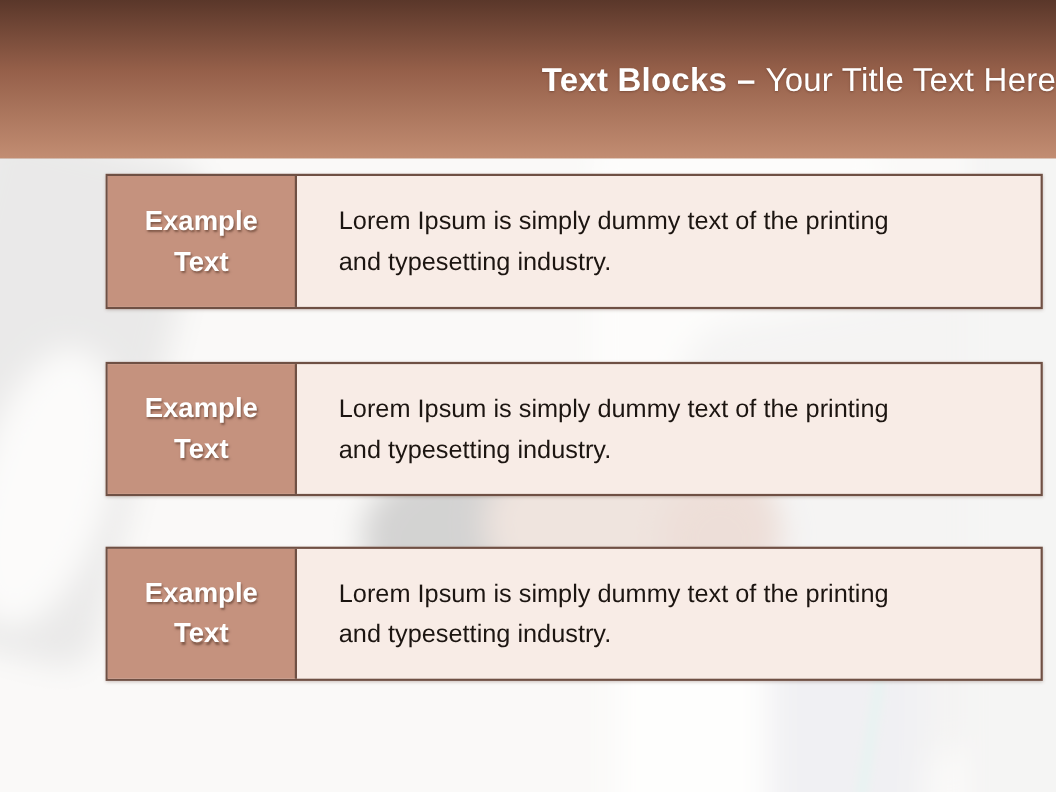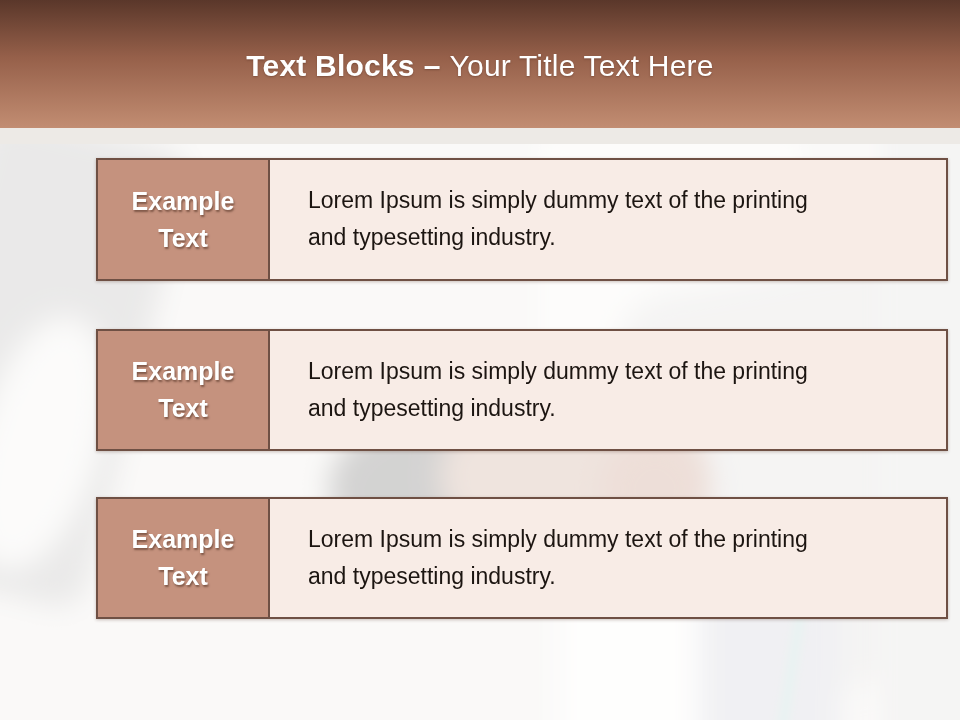--- a/index.html
+++ b/index.html
@@ -23,23 +23,23 @@
   .blob.hands{left:440px;top:250px;width:260px;height:150px;background:#c59e89;transform:rotate(-8deg);}
   .blob.sleeve-light{left:640px;top:120px;width:420px;height:420px;background:#d9d7d5;transform:rotate(-10deg);border-radius:60px;}
   .blob.figure-head{left:600px;top:290px;width:110px;height:110px;background:#bf8a74;border-radius:50%;}
   .blob.figure-body{left:560px;top:380px;width:220px;height:340px;background:#fbfaf8;border-radius:40px;}
   .blob.figure-accent{left:700px;top:420px;width:140px;height:300px;background:#c9c9d2;border-radius:40px;}
   .blob.teal-line{left:778px;top:430px;width:10px;height:300px;background:#9fd8cc;transform:rotate(9deg);filter:blur(4px);opacity:.65;border-radius:5px;}
   .blob.wall-right{left:880px;top:-20px;width:120px;height:640px;background:#dcdad8;filter:blur(8px);border-radius:0;}
   .photo-wash{position:absolute;inset:0;background:rgba(255,255,255,0.72);}
   
   .header{
-    position:absolute;left:0;top:0;width:960px;height:128px;
+    position:absolute;left:0;top:0;width:960px;height:144px;
     background:linear-gradient(180deg,var(--header-top) 0%,var(--header-mid) 45%,var(--header-bottom) 100%);
-    display:flex;align-items:center;justify-content:center;
+    display:flex;align-items:center;justify-content:flex-end;
   }
   .header .title{
     color:var(--title-color);font-size:30px;letter-spacing:.2px;
     text-shadow:0 1px 2px rgba(60,30,20,.35);margin-top:4px;
   }
   .title .t-bold{font-weight:bold;}
   .title .t-sep{font-weight:bold;margin:0 9px;}
   .title .t-rest{font-weight:normal;}
   
   .block{

